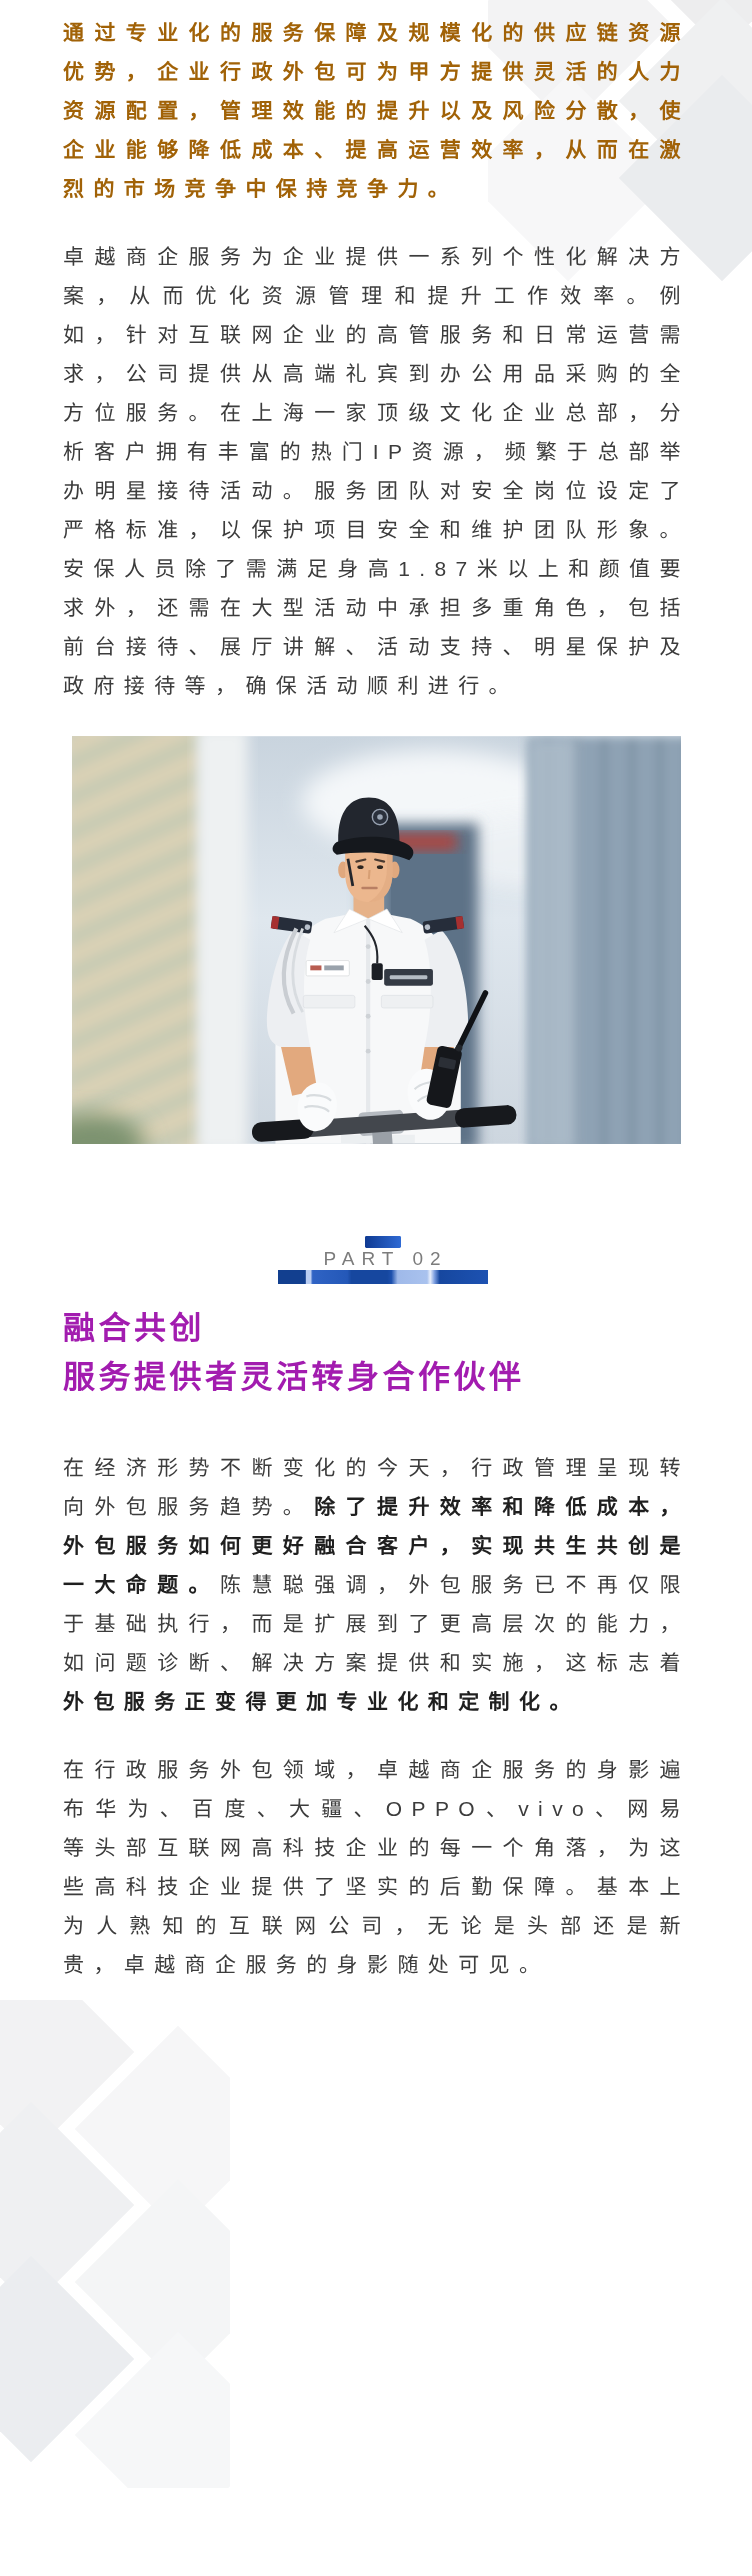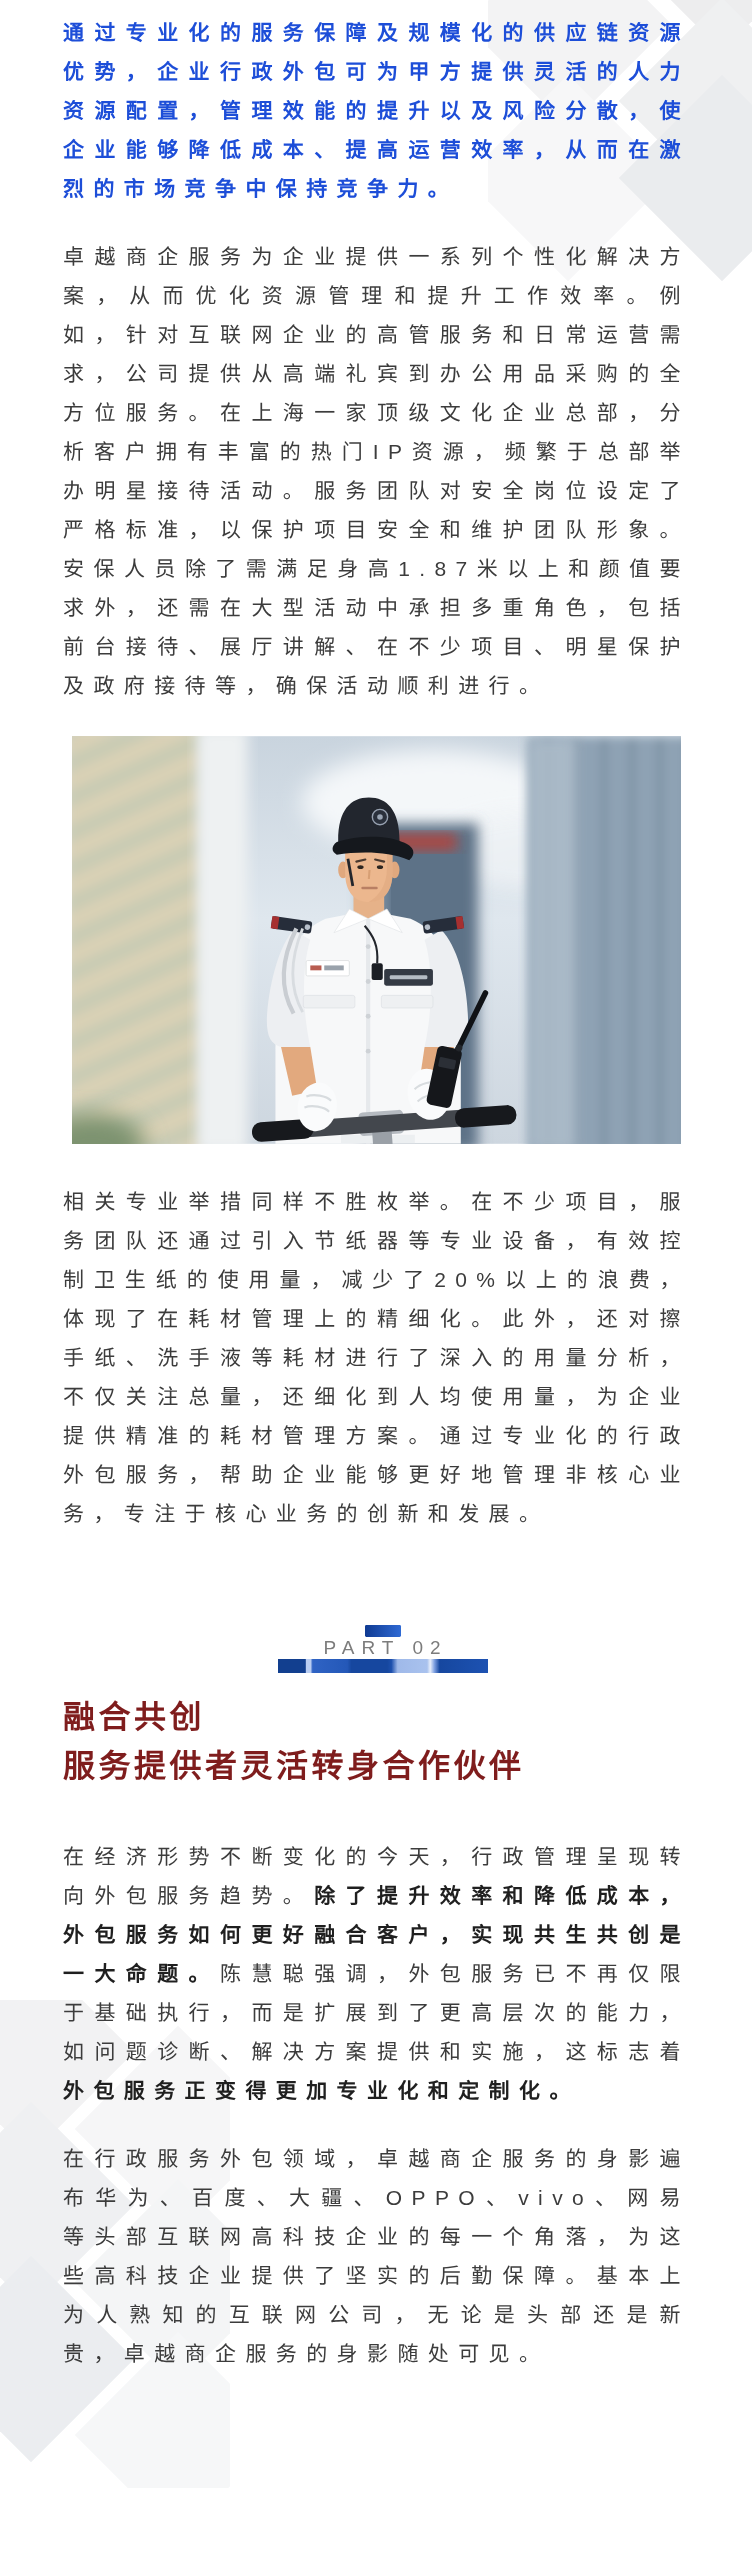--- a/index.html
+++ b/index.html
@@ -5,38 +5,38 @@
   html,body{margin:0;padding:0;background:#ffffff;}
   .page{position:relative;width:753px;height:2576px;background:#ffffff;overflow:hidden;
         font-family:"Liberation Sans","DejaVu Sans",sans-serif;}
   .deco{position:absolute;overflow:hidden;pointer-events:none;}
   .deco-tr{top:0;right:0;width:265px;height:286px;}
   .deco-left{top:2000px;left:0;width:230px;height:488px;}
   .dm{position:absolute;width:146px;height:146px;transform:rotate(45deg);}
   .content{position:relative;padding:12.5px 63px 0 63px;z-index:1;}
   .para{font-size:21px;line-height:39px;letter-spacing:9.4px;text-align:justify;
         color:#3c3c3c;margin:0 0 29px 0;}
-  .para.allbold{font-weight:700;color:#1d4ed8;}
+  .para.allbold{font-weight:700;color:#a16207;}
   .b{font-weight:700;color:#1f1f1f;}
   figure.photo{width:609px;height:408px;margin:31px auto 38px auto;padding:0;display:block;}
   figure.photo svg{display:block;width:609px;height:408px;}
   .part-divider{display:flex;align-items:center;margin:92px -12.5px 0 1.4px;height:16.7px;flex-direction:column;}
   .bar-left{width:36px;height:12px;border-radius:1.4px;flex:none;
             background:linear-gradient(90deg,#0f3a92,#2f6ad4);}
   .part-label{margin:0 15.3px 0 19.5px;font-size:19px;letter-spacing:7px;color:#7c7c7c;
               white-space:nowrap;flex:none;}
   .div-line{flex:1;height:1.4px;background:#9a9a9a;}
   .bar-right{width:210px;height:14px;flex:none;
      background:linear-gradient(90deg,
        #123f8f 0%,#123f8f 13%,#b9cdf2 13.5%,#b9cdf2 15.5%,#2f63c4 16.5%,
        #2458b8 33%,#16479f 35%,#16479f 52%,#1d50ad 54%,
        #9fb9e9 57%,#a9c2ee 71%,#e9effb 72.5%,#7d9fe0 74.5%,
        #16479f 77%,#1d52b2 100%);}
   h2.title{margin:52px 0 46px 0;font-family:"Liberation Serif","DejaVu Serif",serif;
-           font-size:32px;line-height:49px;letter-spacing:3.5px;color:#7f1d1d;font-weight:700;}
+           font-size:32px;line-height:49px;letter-spacing:3.5px;color:#a21caf;font-weight:700;}
   h2.title span{display:block;}
   .para.p5{}
   .para.p6{margin-bottom:12px;}
 </style>
 </head>
 <body>
 
 <div class="page">
 
   <div class="deco deco-tr">
@@ -54,21 +54,21 @@
     <span class="dm" style="left:105px;top:209px;background:#f4f5f6;"></span>
     <span class="dm" style="left:-42px;top:286px;background:#ebedf0;"></span>
     <span class="dm" style="left:105px;top:362px;background:#f6f7f8;"></span>
   </div>
 
   <div class="content">
 
     <p class="para allbold">通过专业化的服务保障及规模化的供应链资源优势，企业行政外包可为甲方提供灵活的人力资源配置，管理效能的提升以及风险分散，使企业能够降低成本、提高运营效率，从而在激烈的市场竞争中保持竞争力。</p>
 
 
-    <p class="para">卓越商企服务为企业提供一系列个性化解决方案，从而优化资源管理和提升工作效率。例如，针对互联网企业的高管服务和日常运营需求，公司提供从高端礼宾到办公用品采购的全方位服务。在上海一家顶级文化企业总部，分析客户拥有丰富的热门IP资源，频繁于总部举办明星接待活动。服务团队对安全岗位设定了严格标准，以保护项目安全和维护团队形象。安保人员除了需满足身高1.87米以上和颜值要求外，还需在大型活动中承担多重角色，包括前台接待、展厅讲解、在不少项目、明星保护及政府接待等，确保活动顺利进行。</p>
+    <p class="para">卓越商企服务为企业提供一系列个性化解决方案，从而优化资源管理和提升工作效率。例如，针对互联网企业的高管服务和日常运营需求，公司提供从高端礼宾到办公用品采购的全方位服务。在上海一家顶级文化企业总部，分析客户拥有丰富的热门IP资源，频繁于总部举办明星接待活动。服务团队对安全岗位设定了严格标准，以保护项目安全和维护团队形象。安保人员除了需满足身高1.87米以上和颜值要求外，还需在大型活动中承担多重角色，包括前台接待、展厅讲解、活动支持、明星保护及政府接待等，确保活动顺利进行。</p>
 
     <figure class="photo">
       <svg viewBox="0 0 874 585" xmlns="http://www.w3.org/2000/svg">
         <defs>
           <filter id="b6" x="-20%" y="-20%" width="140%" height="140%">
               <feGaussianBlur stdDeviation="6"></feGaussianBlur>
             </filter>
           <filter id="b9" x="-20%" y="-20%" width="140%" height="140%">
               <feGaussianBlur stdDeviation="9"></feGaussianBlur>
             </filter>
@@ -173,21 +173,20 @@
           <g transform="rotate(12 534 490)">
             <rect x="540" y="352" width="8" height="102" rx="4" fill="#101216" transform="rotate(14 544 450)"></rect>
             <rect x="516" y="446" width="36" height="86" rx="7" fill="#15171b"></rect>
             <rect x="522" y="462" width="24" height="14" rx="2" fill="#2b2f36"></rect>
             <circle cx="546" cy="444" r="5" fill="#22252a"></circle>
           </g>
         </g>
       </svg>
     </figure>
 
-    <p class="para">相关专业举措同样不胜枚举。在不少项目，服务团队还通过引入节纸器等专业设备，有效控制卫生纸的使用量，减少了20%以上的浪费，体现了在耗材管理上的精细化。此外，还对擦手纸、洗手液等耗材进行了深入的用量分析，不仅关注总量，还细化到人均使用量，为企业提供精准的耗材管理方案。通过专业化的行政外包服务，帮助企业能够更好地管理非核心业务，专注于核心业务的创新和发展。</p>
 
     <div class="part-divider">
       <span class="bar-left"></span>
       <span class="part-label">PART 02</span>
       <span class="div-line"></span>
       <span class="bar-right"></span>
     </div>
 
     <h2 class="title">
       <span>融合共创</span>

